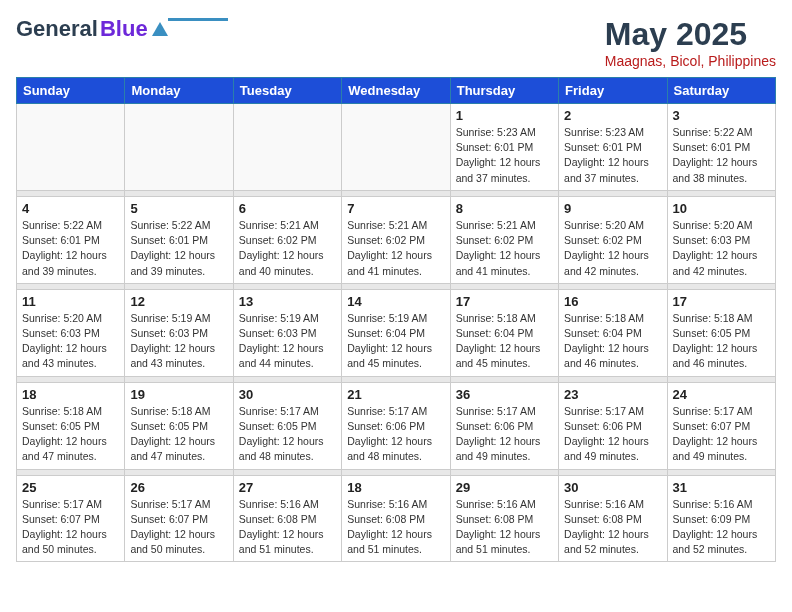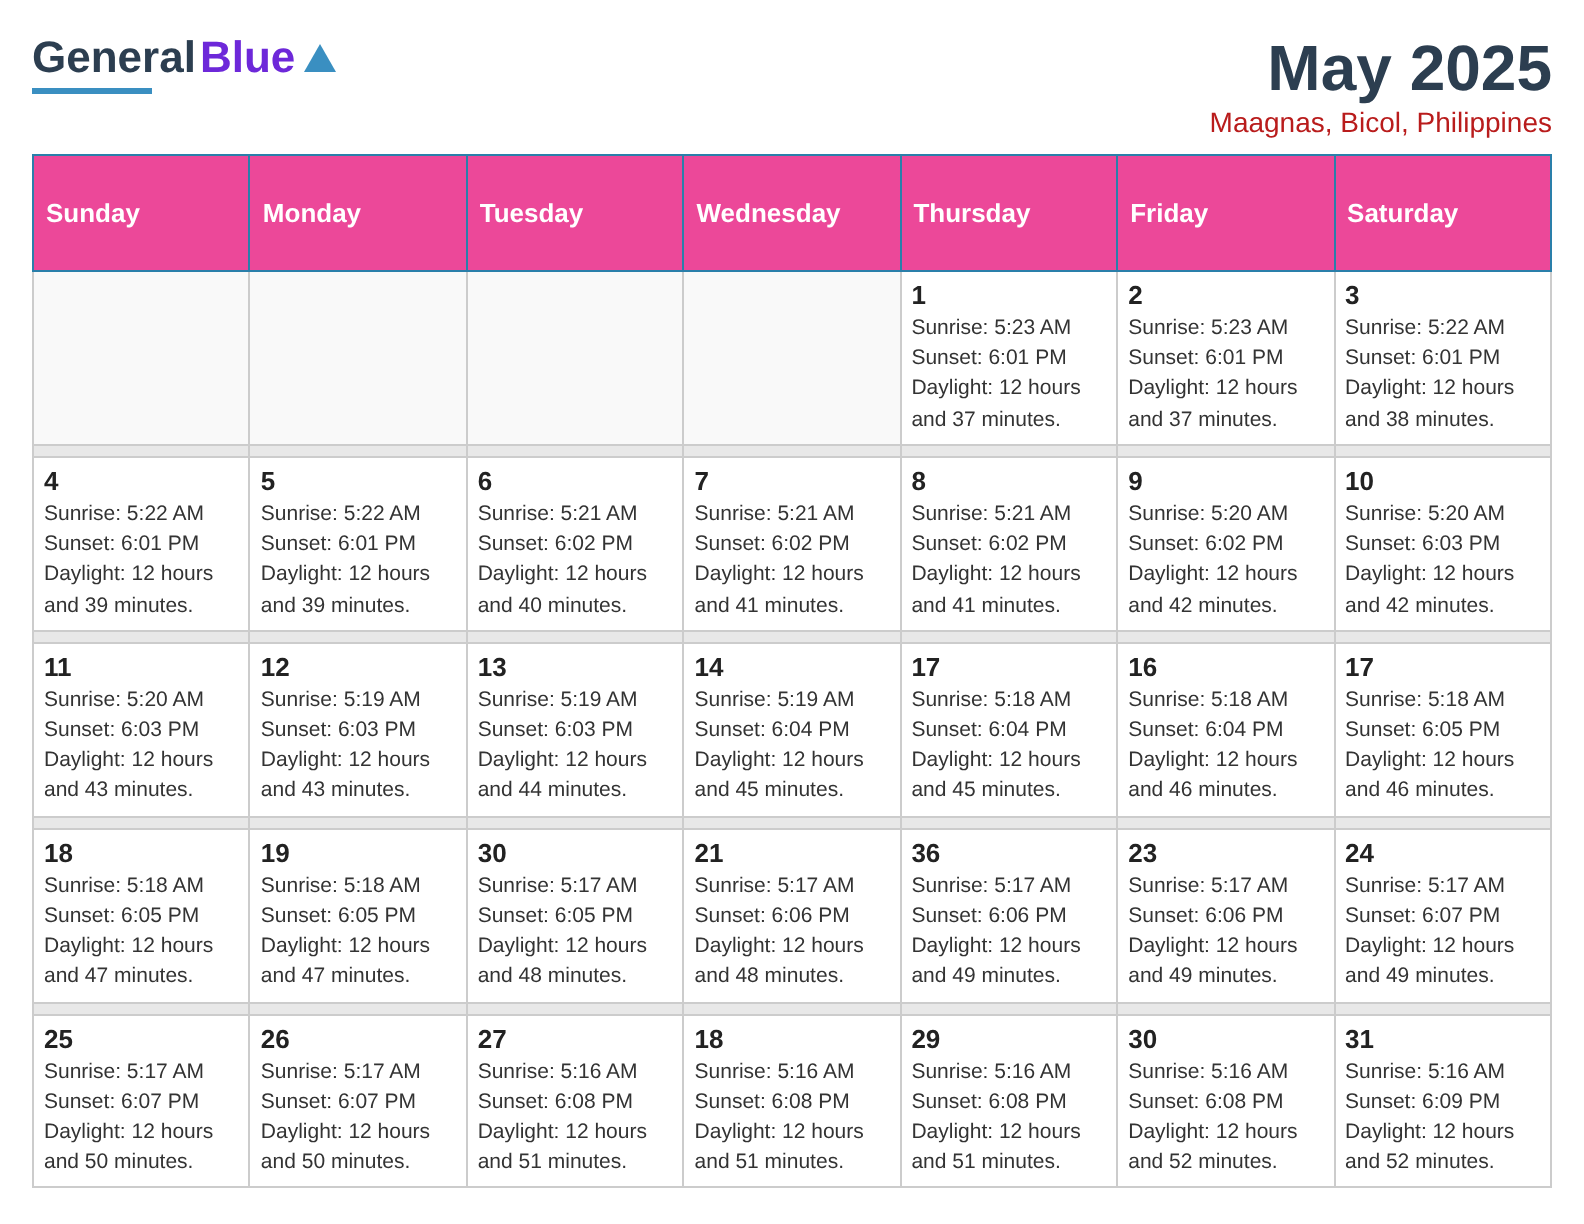--- a/index.html
+++ b/index.html
@@ -14,51 +14,49 @@
       padding: 16px 16px 10px 16px;
     }
     .header-row {
       display: flex;
       justify-content: space-between;
       align-items: flex-start;
       margin-bottom: 8px;
     }
     .logo {
       display: flex;
-      flex-direction: column;
       align-items: flex-start;
     }
     .logo-line {
       width: 60px;
       height: 3px;
       background: #3a8fc1;
       margin-top: 2px;
     }
     .title-block {
-      text-align: right;
     }
     .main-title {
       font-size: 32px;
       font-weight: bold;
       color: #2c3e50;
     }
     .subtitle {
       font-size: 14px;
       color: #b91c1c;
     }
     .calendar {
       width: 100%;
       border-collapse: collapse;
       border: 1px solid #ccc;
     }
     .calendar th {
-      background: #ec4899;
+      background: #1d4ed8;
       color: #fff;
       text-align: left;
-      padding: 21px 6px;
+      padding: 5px 6px;
       font-size: 13px;
       border: 1px solid #2a7faa;
     }
     .calendar td {
       border: 1px solid #ccc;
       vertical-align: top;
       padding: 4px 5px;
       width: 108px;
       min-height: 80px;
       background: #fff;

